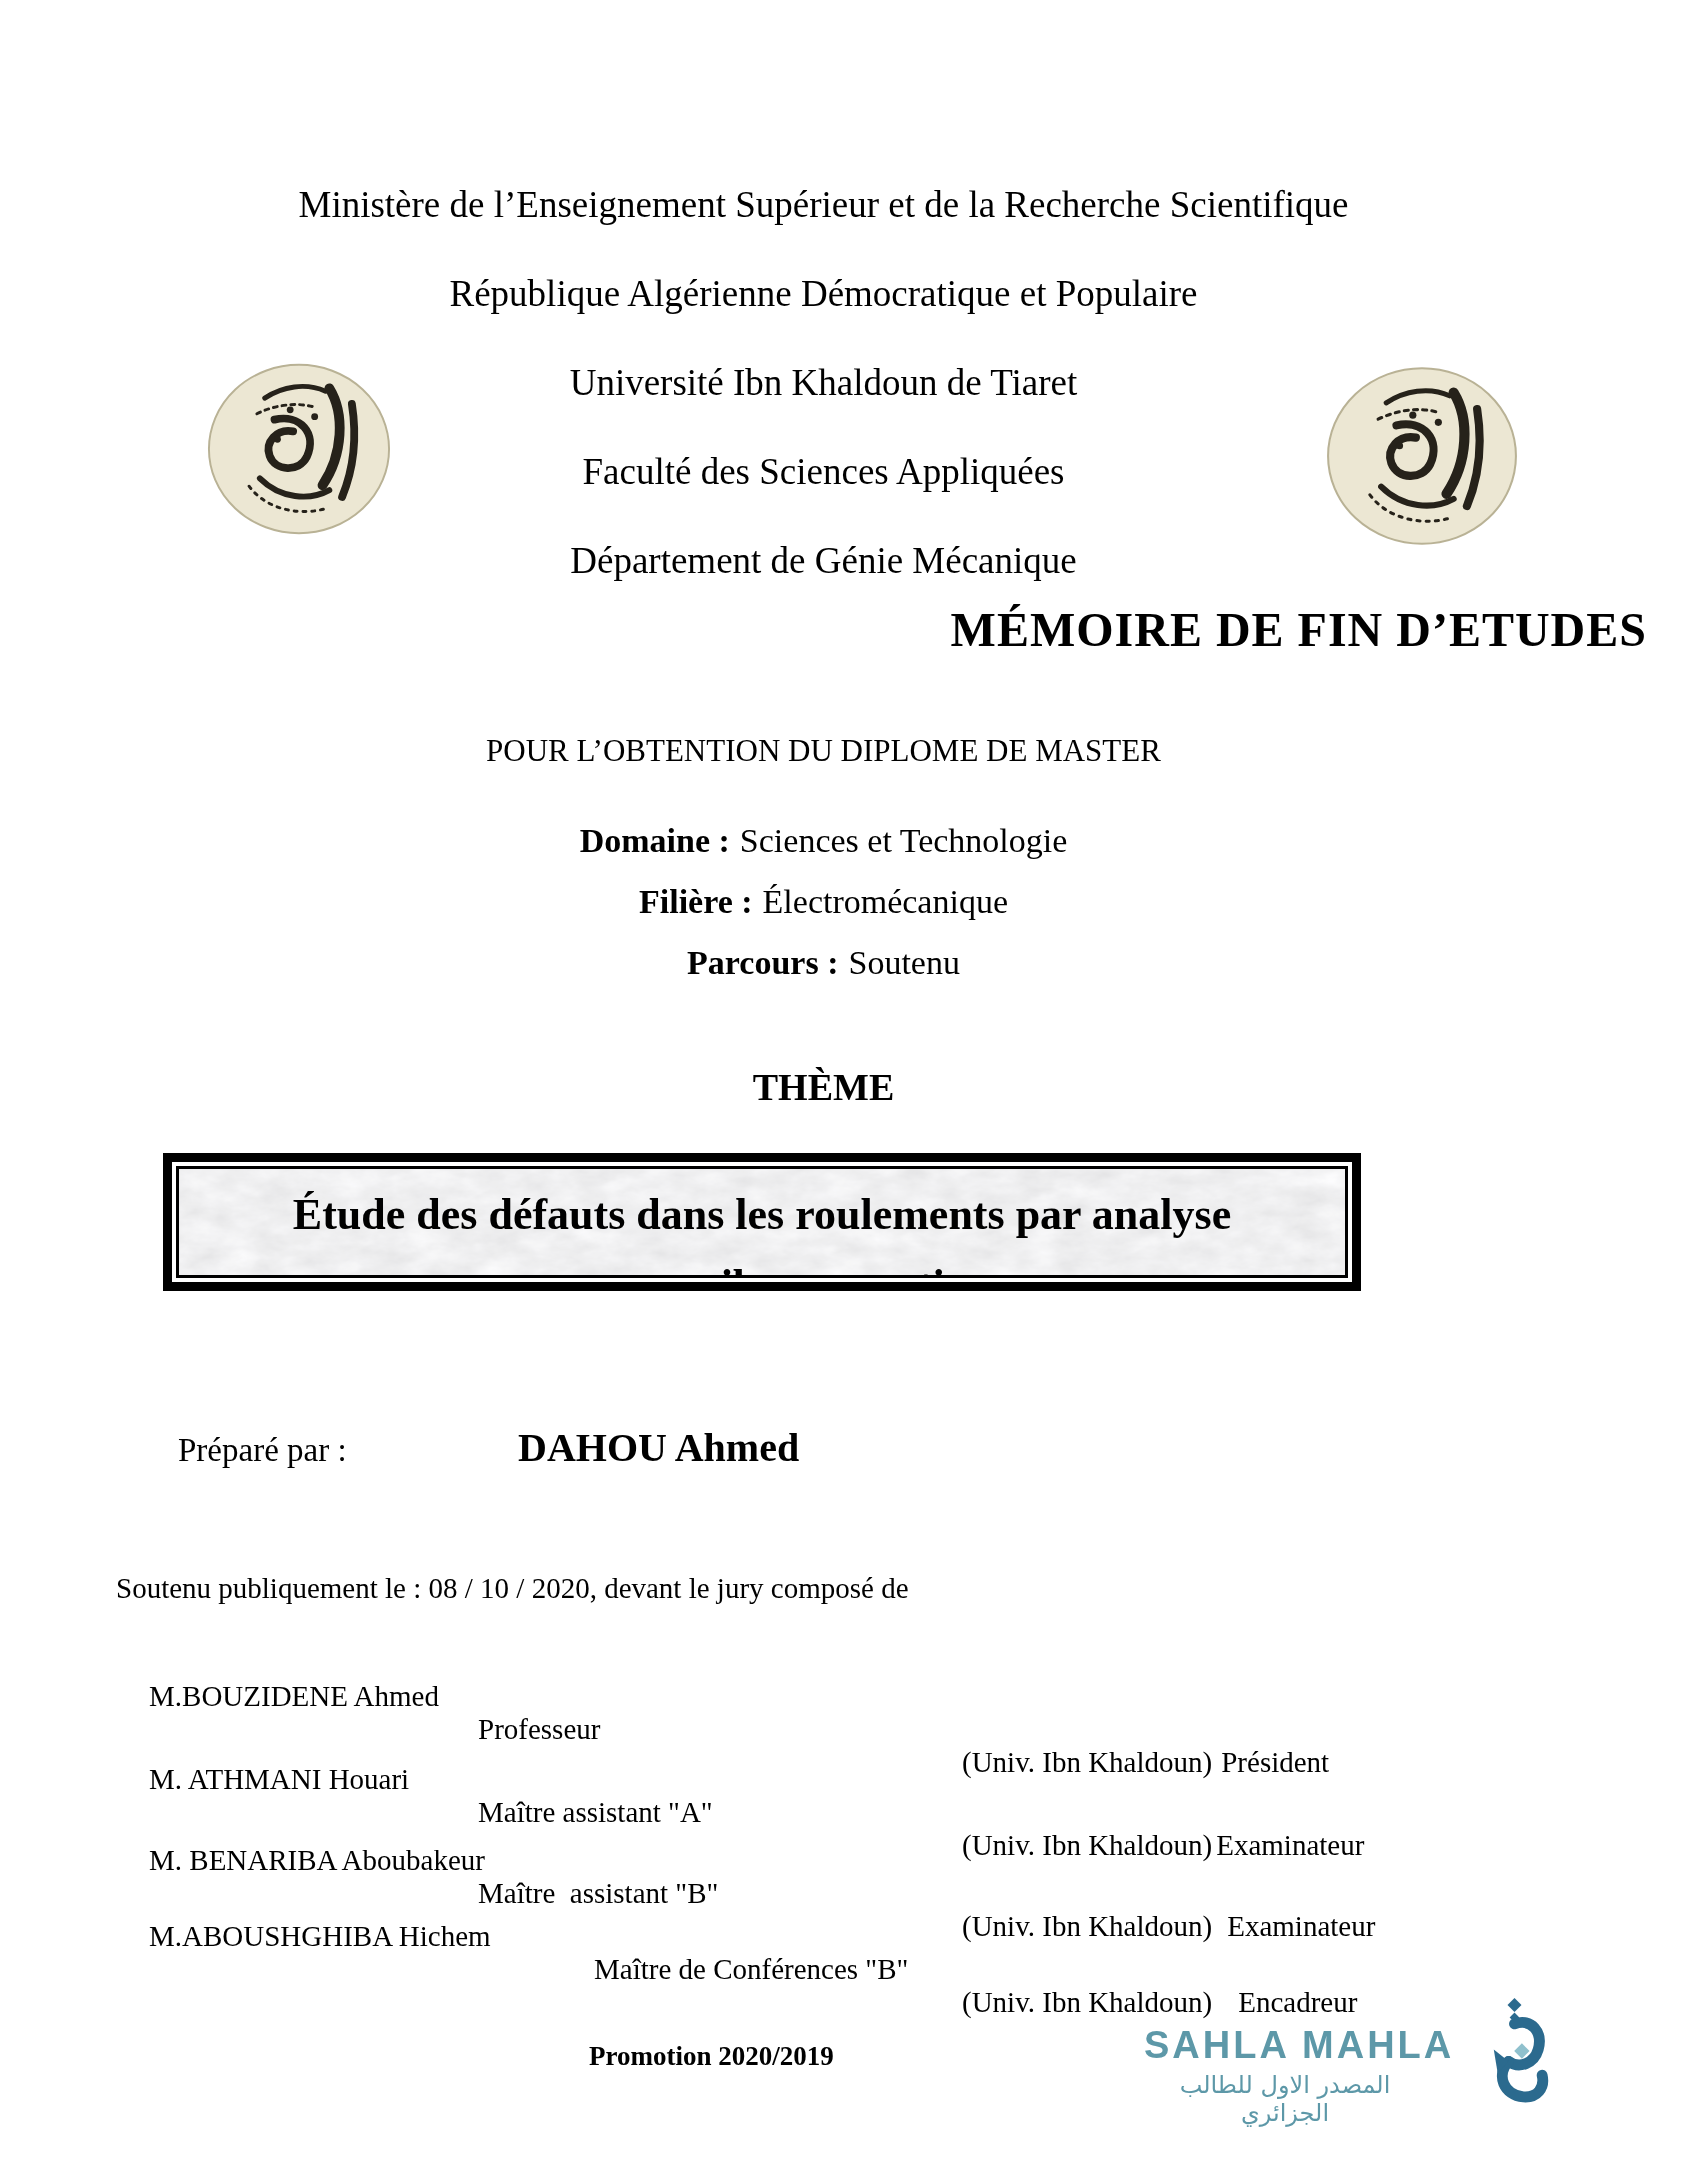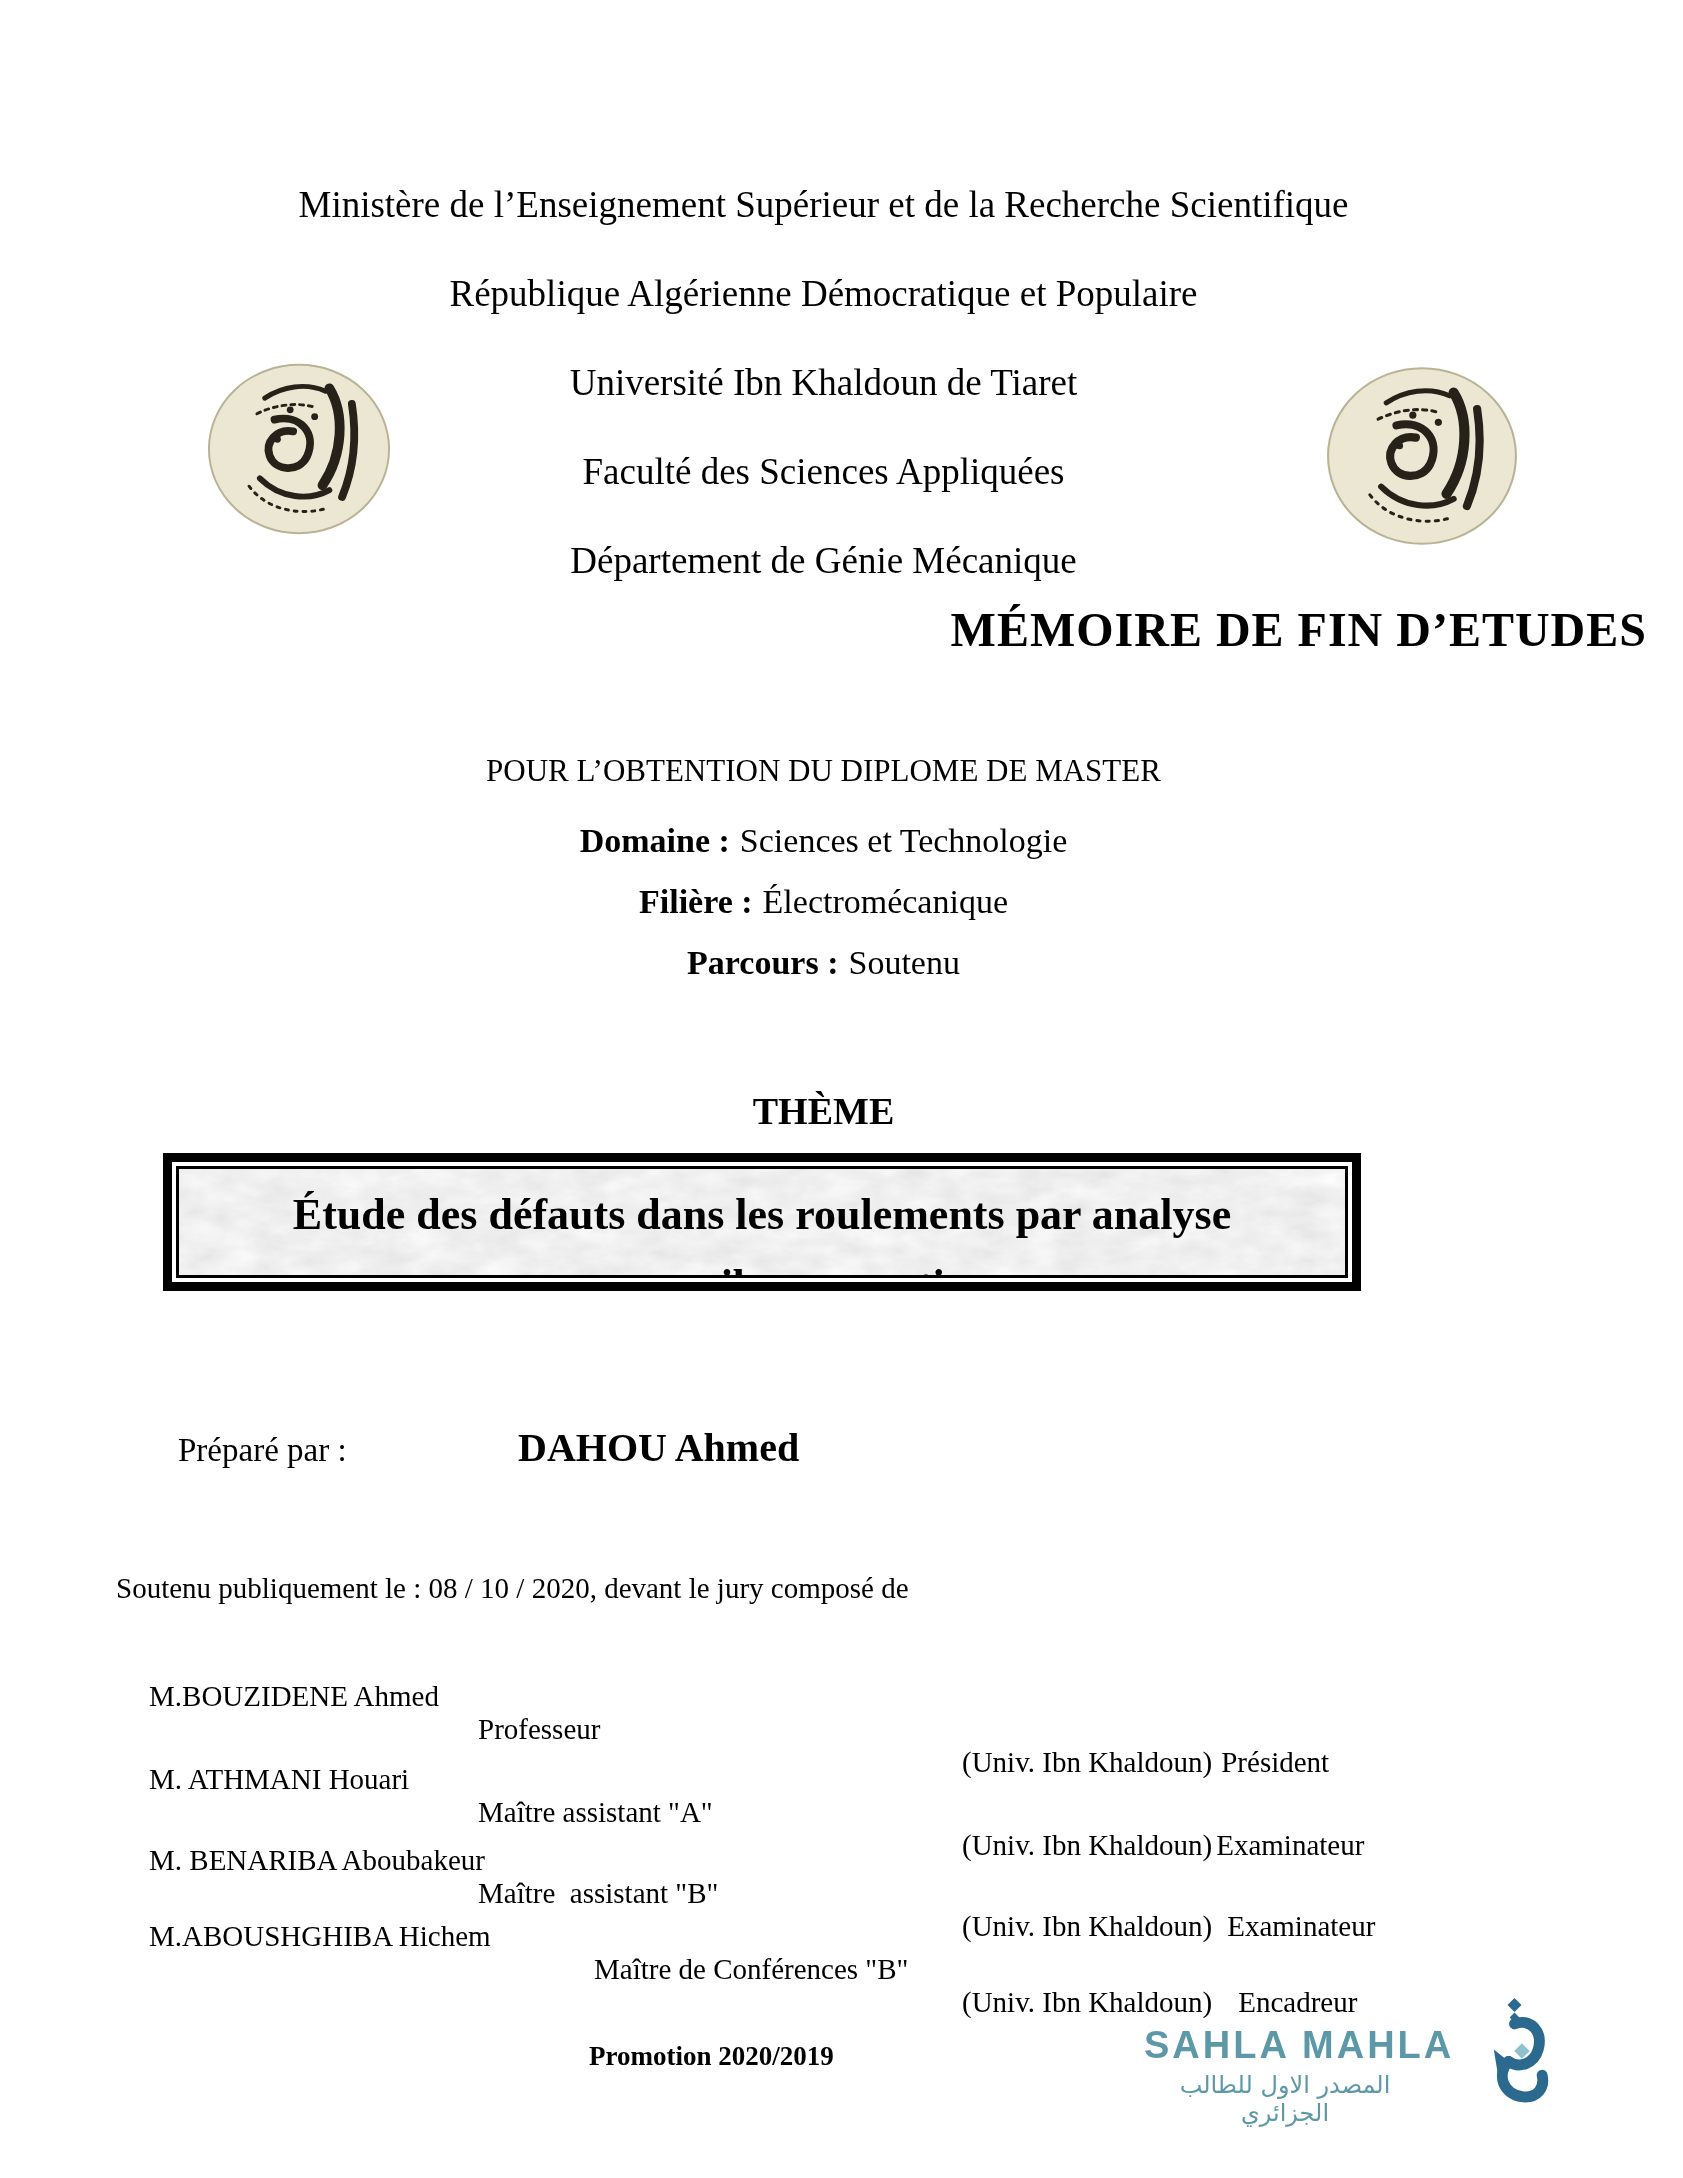--- a/index.html
+++ b/index.html
@@ -16,27 +16,27 @@
   .h-line{height:89px;line-height:89px;font-size:37px;white-space:pre;}
   
   .seal{position:absolute;}
   .seal-left{left:206px;top:359px;width:186px;height:180px;}
   .seal-right{left:1325px;top:361px;width:194px;height:190px;}
   .seal svg{width:100%;height:100%;display:block;}
   :root{--seal-bg:#ece7d3;--seal-ink:#26221a;--brand-color:#5d98a8;--emblem-color:#2b6a8e;}
   
   .memoire-title{position:absolute;top:602px;left:0;right:36px;text-align:right;
     font-size:48px;font-weight:bold;letter-spacing:1px;}
-  .memoire-subtitle{position:absolute;top:733px;left:0;right:36px;text-align:center;font-size:31px;margin-top:20px;}
+  .memoire-subtitle{position:absolute;top:733px;left:0;right:36px;text-align:center;font-size:31px;}
   
   .program{position:absolute;top:810px;left:0;right:36px;text-align:center;}
   .p-line{height:61px;line-height:61px;font-size:34px;}
   .p-label{font-weight:bold;margin-right:10px;}
   .theme-heading{position:absolute;top:1065px;left:0;right:36px;text-align:center;
-    font-size:38px;font-weight:bold;margin-top:24px;}
+    font-size:38px;font-weight:bold;}
   
   .theme-box{
     position:absolute;left:163px;top:1153px;width:1198px;height:138px;
     box-sizing:border-box;border:9px solid #000;background:#fff;padding:4px;
   }
   .theme-box-inner{
     position:relative;width:100%;height:100%;box-sizing:border-box;
     border:3px solid #000;overflow:hidden;
   }
   .marble-bg{position:absolute;left:0;top:0;width:100%;height:100%;}

